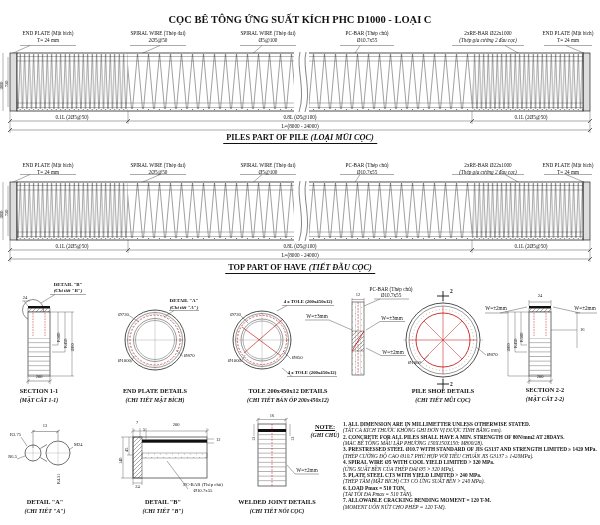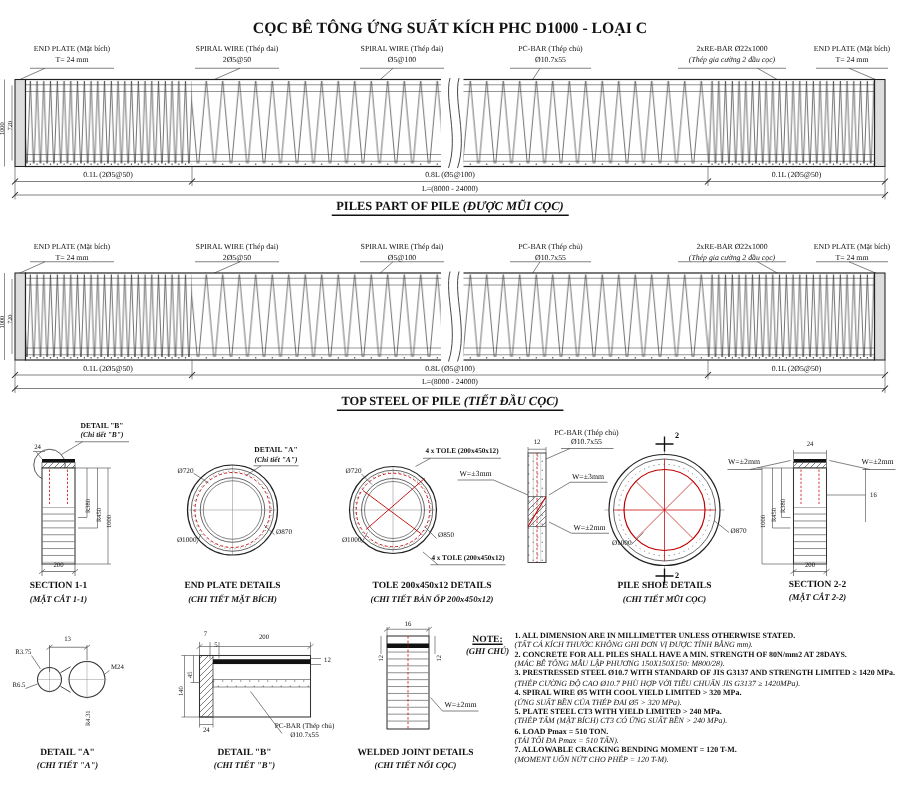--- a/index.html
+++ b/index.html
@@ -208,39 +208,39 @@
 <div class="L c" style="left:367px;top:31px">PC-BAR (Thép chủ)</div>
 <div class="L c" style="left:367px;top:37.5px">Ø10.7x55</div>
 <div class="L c" style="left:488px;top:31px">2xRE-BAR Ø22x1000</div>
 <div class="L c i" style="left:488px;top:37.5px">(Thép gia cường 2 đầu cọc)</div>
 <div class="L c" style="left:568px;top:31px">END PLATE (Mặt bích)</div>
 <div class="L c" style="left:568px;top:37.5px">T= 24 mm</div>
 <div class="L c" style="left:72px;top:114.5px">0.1L (2Ø5@50)</div>
 <div class="L c" style="left:300px;top:114.5px">0.8L (Ø5@100)</div>
 <div class="L c" style="left:531px;top:114.5px">0.1L (2Ø5@50)</div>
 <div class="L c" style="left:300px;top:123.5px">L=(8000 - 24000)</div>
-<div class="L c part-title" style="left:300px;top:133px"><span>PILES PART OF PILE</span> <span class="i">(ĐƯỢC MŨI CỌC)</span></div>
+<div class="L c part-title" style="left:300px;top:133px"><span>PILES PART OF PILE</span> <span class="i">(LOẠI MŨI CỌC)</span></div>
 
 <div class="L c" style="left:48px;top:163px">END PLATE (Mặt bích)</div>
 <div class="L c" style="left:48px;top:169.5px">T= 24 mm</div>
 <div class="L c" style="left:158px;top:163px">SPIRAL WIRE (Thép đai)</div>
 <div class="L c" style="left:158px;top:169.5px">2Ø5@50</div>
 <div class="L c" style="left:268px;top:163px">SPIRAL WIRE (Thép đai)</div>
 <div class="L c" style="left:268px;top:169.5px">Ø5@100</div>
 <div class="L c" style="left:367px;top:163px">PC-BAR (Thép chủ)</div>
 <div class="L c" style="left:367px;top:169.5px">Ø10.7x55</div>
 <div class="L c" style="left:488px;top:163px">2xRE-BAR Ø22x1000</div>
 <div class="L c i" style="left:488px;top:169.5px">(Thép gia cường 2 đầu cọc)</div>
 <div class="L c" style="left:568px;top:163px">END PLATE (Mặt bích)</div>
 <div class="L c" style="left:568px;top:169.5px">T= 24 mm</div>
 <div class="L c" style="left:72px;top:243.5px">0.1L (2Ø5@50)</div>
 <div class="L c" style="left:300px;top:243.5px">0.8L (Ø5@100)</div>
 <div class="L c" style="left:531px;top:243.5px">0.1L (2Ø5@50)</div>
 <div class="L c" style="left:300px;top:252.5px">L=(8000 - 24000)</div>
-<div class="L c part-title" style="left:300px;top:263px"><span>TOP STEEL OF PILE</span> <span class="i">(TIẾT ĐẦU CỌC)</span></div>
+<div class="L c part-title" style="left:300px;top:263px"><span>TOP PART OF HAVE</span> <span class="i">(TIẾT ĐẦU CỌC)</span></div>
 
 <div class="L c b" style="left:68px;top:281.5px;font-size:5px">DETAIL "B"</div>
 <div class="L c b i" style="left:68px;top:288px;font-size:5px">(Chi tiết "B")</div>
 <div class="L c" style="left:25px;top:295.5px;font-size:4.5px">24</div>
 <div class="L c" style="left:39px;top:374.5px;font-size:4.5px">200</div>
 <div class="L c ti" style="left:39px;top:387.5px">SECTION 1-1</div>
 <div class="L c ts" style="left:39px;top:396.5px">(MẶT CẮT 1-1)</div>
 
 <div class="L c b" style="left:184px;top:298px;font-size:5px">DETAIL "A"</div>
 <div class="L c b i" style="left:184px;top:304.5px;font-size:5px">(Chi tiết "A")</div>

